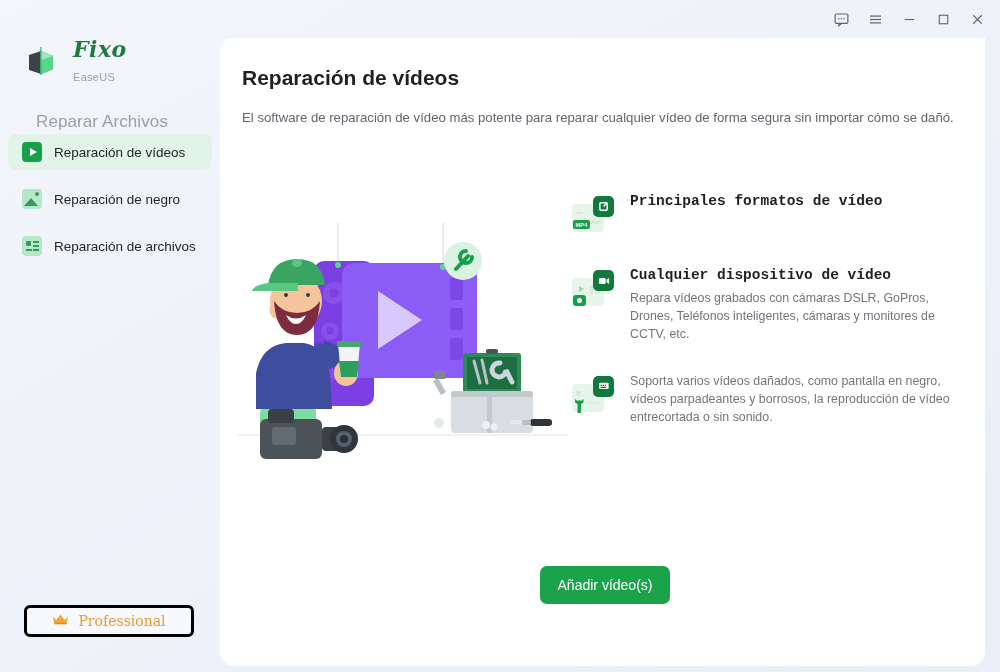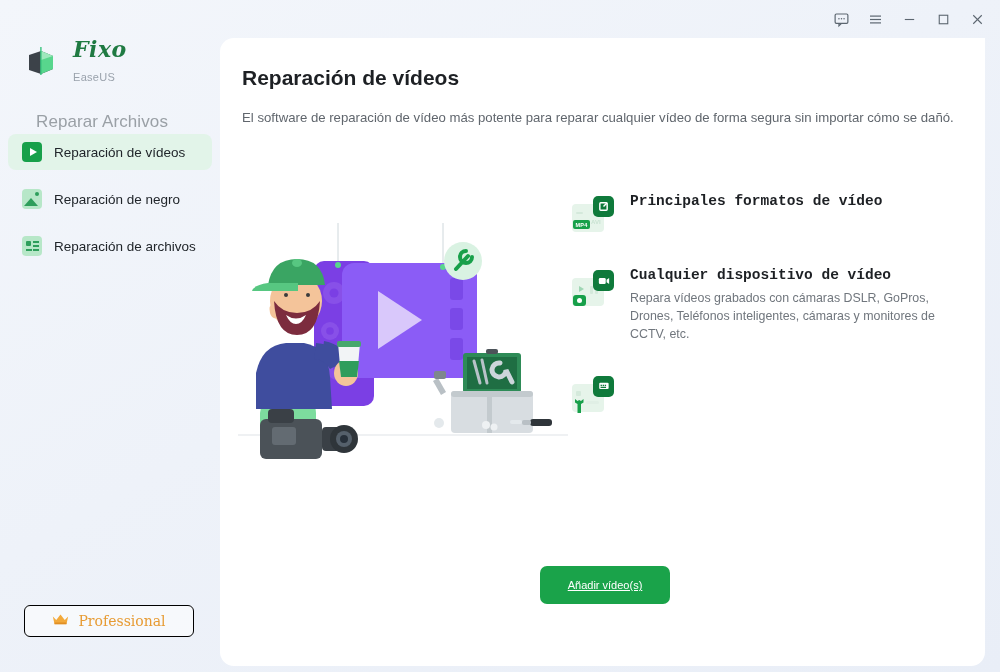--- a/index.html
+++ b/index.html
@@ -63,21 +63,21 @@
   .ico-photo::before{ content:""; position:absolute; left:2px; bottom:3px; width:0;height:0;
      border-left:7px solid transparent; border-right:7px solid transparent; border-bottom:8px solid #2e9e5b;}
   .ico-photo::after{ content:""; position:absolute; right:3px; top:3px; width:4px;height:4px;border-radius:50%;background:#2e9e5b;}
   .ico-file{ background:#b7e7c8; border-radius:4px; width:20px; height:20px; position:relative;}
   .ico-file::before{ content:""; position:absolute; left:4px; top:5px; width:5px;height:5px;background:#2e9e5b;border-radius:1px;}
   .ico-file::after{ content:""; position:absolute; left:11px; top:5px; width:6px;height:2px;background:#2e9e5b;
      box-shadow:0 4px 0 #2e9e5b, -7px 8px 0 #2e9e5b, 0 8px 0 #2e9e5b;}
 
   .pro-btn{
     position:absolute; left:24px; bottom:35px; width:170px; height:32px;
-    border:1px solid #000000; border-radius:6px; background:rgba(255,255,255,.55);
+    border:3px solid #000000; border-radius:6px; background:rgba(255,255,255,.55);
     display:flex; align-items:center; justify-content:center; gap:9px; cursor:default;
   }
   .pro-txt{ font-family:"DejaVu Serif", serif; font-size:14px; color:#e79b33; }
 
   
   .panel{
     position:absolute; left:220px; top:38px; width:765px; height:628px;
     background:#fff; border-radius:14px 0 14px 14px;
   }
   .page-title{
@@ -117,22 +117,22 @@
      border-left:5px solid #9fd6b4; border-top:3.5px solid transparent; border-bottom:3.5px solid transparent;}
   .pbar{ position:absolute; left:18px; top:16px; width:3px;height:8px;background:#d4e9db;border-radius:1px;
      box-shadow:5px 0 0 #d4e9db;}
   .wrench{ position:absolute; left:1px; top:22px; width:12px; height:15px; color:#17a04a;}
   .sqr{ position:absolute; left:4px; top:15px; width:5px;height:5px; background:#d4e9db; border-radius:1px;}
   .dash{ position:absolute; left:14px; top:25px; width:13px;height:3px;background:#e0efe5;border-radius:2px;}
 
   
   .add-btn{
     position:absolute; left:320px; top:528px; width:130px; height:38px;
-    background:#1aa34a; border-radius:7px; color:#fff; font-size:11px;
-    display:flex; align-items:center; justify-content:center; cursor:default;text-decoration:underline;
+    background:#1aa34a; border-radius:7px; color:#fff; font-size:14px;
+    display:flex; align-items:center; justify-content:center; cursor:default;
   }
 
   
   .illus{ position:absolute; left:18px; top:185px; width:330px; height:270px; }
 </style>
 </head>
 <body>
 
 <div class="titlebar">
   <div class="tb-btn">
@@ -355,18 +355,19 @@
             <g fill="#0f7a3b">
                 <rect x="3" y="4" width="1.6" height="1.6"></rect>
                 <rect x="5.4" y="4" width="1.6" height="1.6"></rect>
                 <rect x="7.8" y="4" width="1.6" height="1.6"></rect>
                 <rect x="3" y="6.4" width="6.4" height="1.4"></rect>
               </g>
           </svg>
         </div>
       </div>
       <div>
+        <div class="feat-p">Soporta varios vídeos dañados, como pantalla en negro, vídeos parpadeantes y borrosos, la reproducción de vídeo entrecortada o sin sonido.</div>
       </div>
     </div>
   </div>
 
   <div class="add-btn">Añadir vídeo(s)</div>
 </div>
 
 </body></html>

